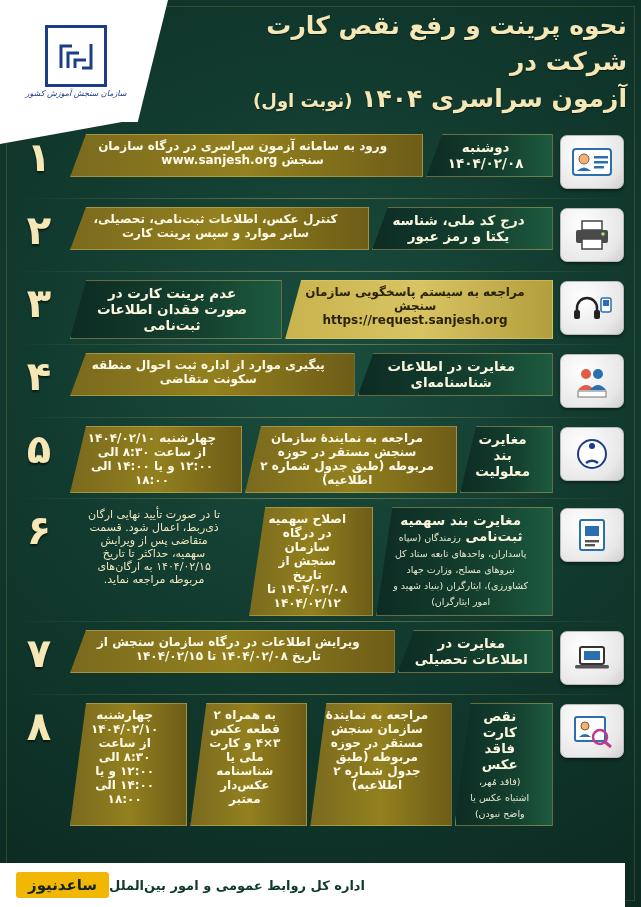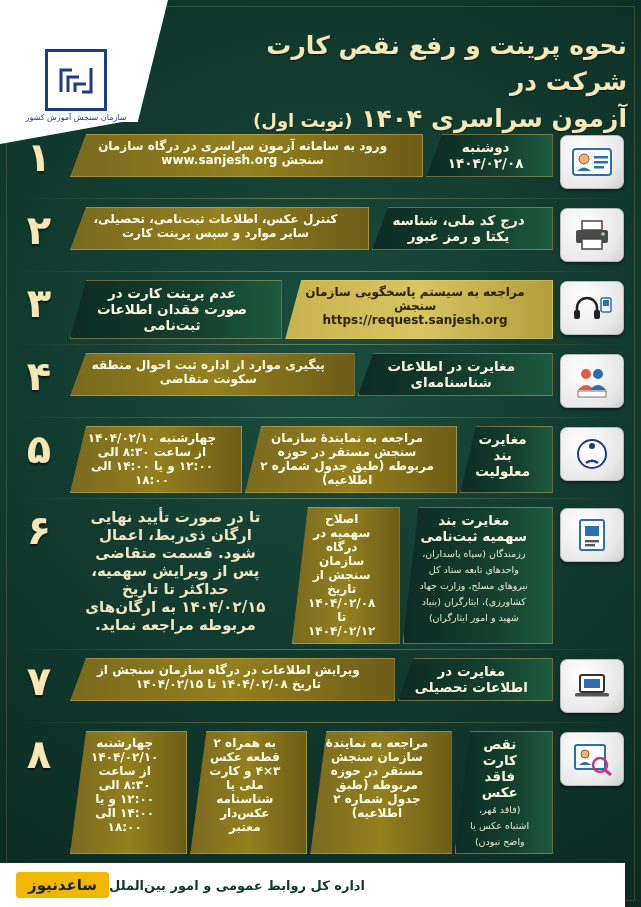--- a/index.html
+++ b/index.html
@@ -39,22 +39,23 @@
     align-items: stretch;
   }
   .logo-panel {
     position: absolute;
     left: 0; top: 0;
     width: 168px;
     height: 122px;
     background: #ffffff;
     clip-path: polygon(0 0, 100% 0, 82% 100%, 0 100%);
     display: flex;
-    align-items: flex-end;
+    align-items: center;
     justify-content: center;
+    font-style: italic;
   }
   .logo-wrap {
     width: 118px;
     text-align: center;
     transform: translateX(-8px);
   }
   .logo-mark {
     width: 62px;
     height: 62px;
     margin: 0 auto 2px auto;
@@ -72,21 +73,20 @@
     white-space: nowrap;
   }
   .title-block {
     position: absolute;
     right: 14px;
     top: 8px;
     width: 440px;
     text-align: right;
     direction: rtl;
     color: #f3e3b0;
-    margin-top: 20px;
   }
   .title-line {
     font-size: 25px;
     font-weight: bold;
     line-height: 1.45;
     color: #f6e7b6;
     text-shadow: 0 1px 1px rgba(0,0,0,0.5);
   }
   .title-line .small {
     font-size: 18px;
@@ -158,22 +158,22 @@
     font-weight: bold;
   }
   .bar-sub.light {
     background: linear-gradient(90deg, #c9b34e 0%, #d8c463 50%, #b39e3c 100%);
     color: #2a2205;
   }
   .bar-note {
     background: transparent;
     border: none;
     color: #f0e6c0;
-    font-size: 15px;
-    font-weight: bold;
+    font-size: 11px;
+    font-weight: normal;
     padding-top: 1px;
     padding-bottom: 1px;
   }
   .bar .dim {
     font-size: 9.5px;
     font-weight: normal;
     opacity: 0.92;
   }
   .icon-cell {
     flex: 0 0 78px;

